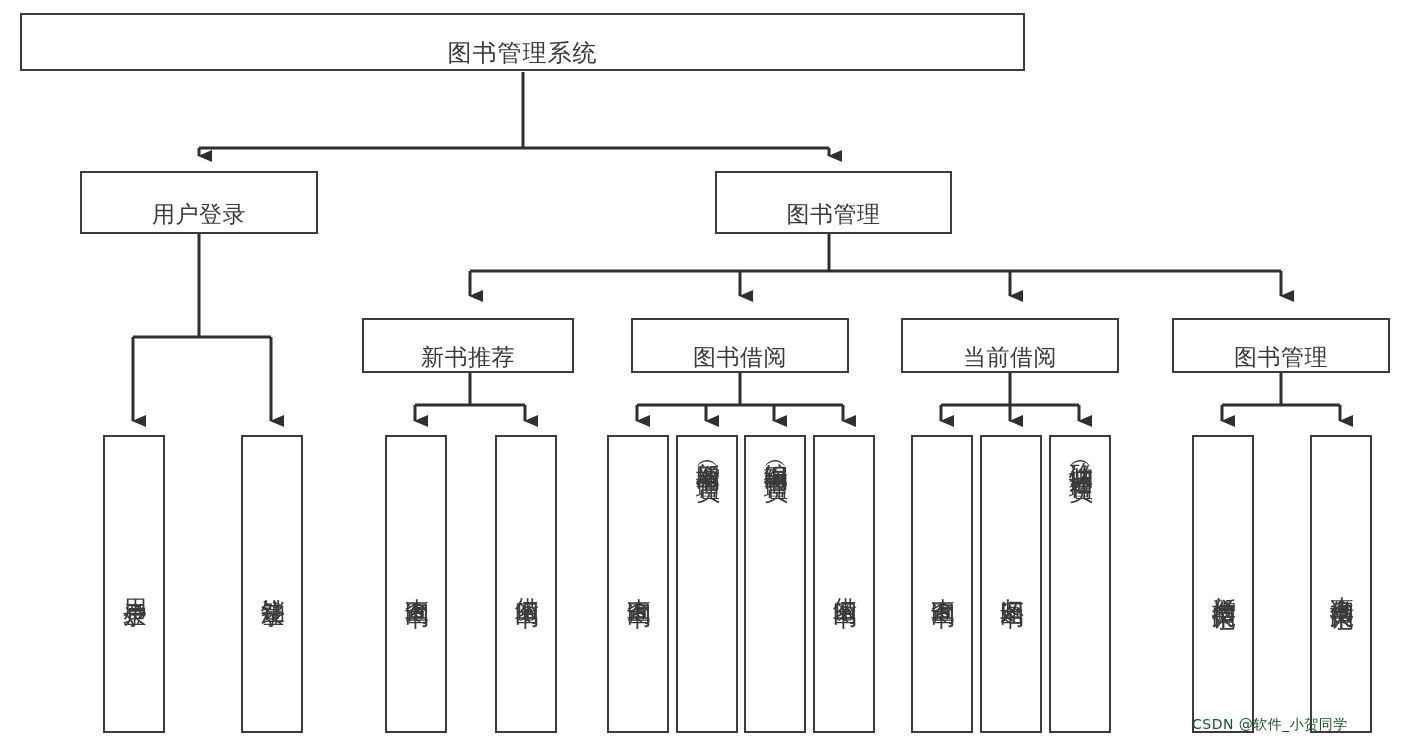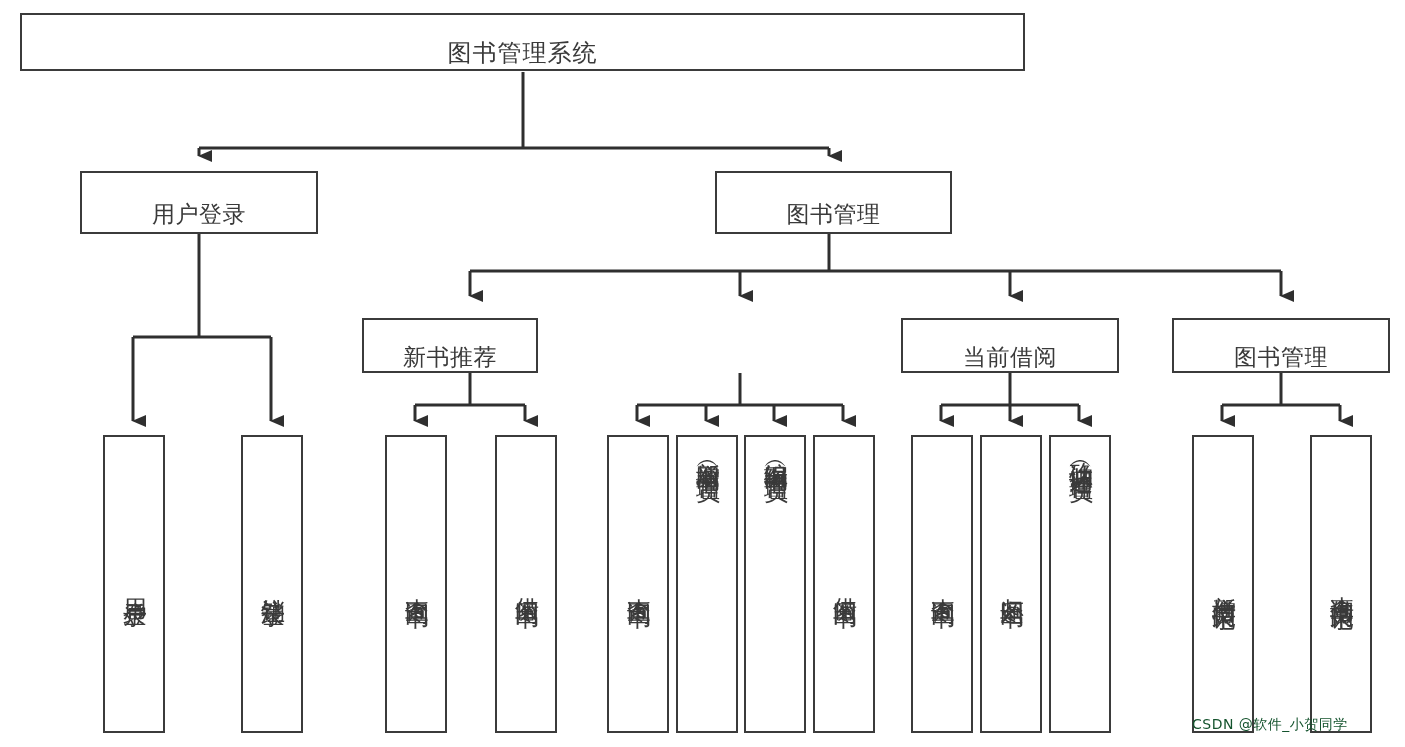--- a/index.html
+++ b/index.html
@@ -138,24 +138,27 @@
   </div>
 
   <div class="node horizontal" style="left:80px; top:171px; width:238px; height:63px;">
     <span class="node-label">用户登录</span>
   </div>
 
   <div class="node horizontal" style="left:715px; top:171px; width:237px; height:63px;">
     <span class="node-label">图书管理</span>
   </div>
 
-  <div class="node horizontal" style="left:362px; top:318px; width:176px; height:55px;">
+  <div class="node horizontal" style="left:362px; top:318px; width:212px; height:55px;">
     <span class="node-label">新书推荐</span>
   </div>
 
+  <div class="node horizontal" style="left:631px; top:318px; width:218px; height:55px;">
+    <span class="node-label">图书借阅</span>
+  </div>
 
   <div class="node horizontal" style="left:901px; top:318px; width:218px; height:55px;justify-content:center;">
     <span class="node-label">当前借阅</span>
   </div>
 
   <div class="node horizontal" style="left:1172px; top:318px; width:218px; height:55px;">
     <span class="node-label">图书管理</span>
   </div>
 
   <div class="node vertical centered" style="left:103px; top:435px; width:62px; height:298px;">

